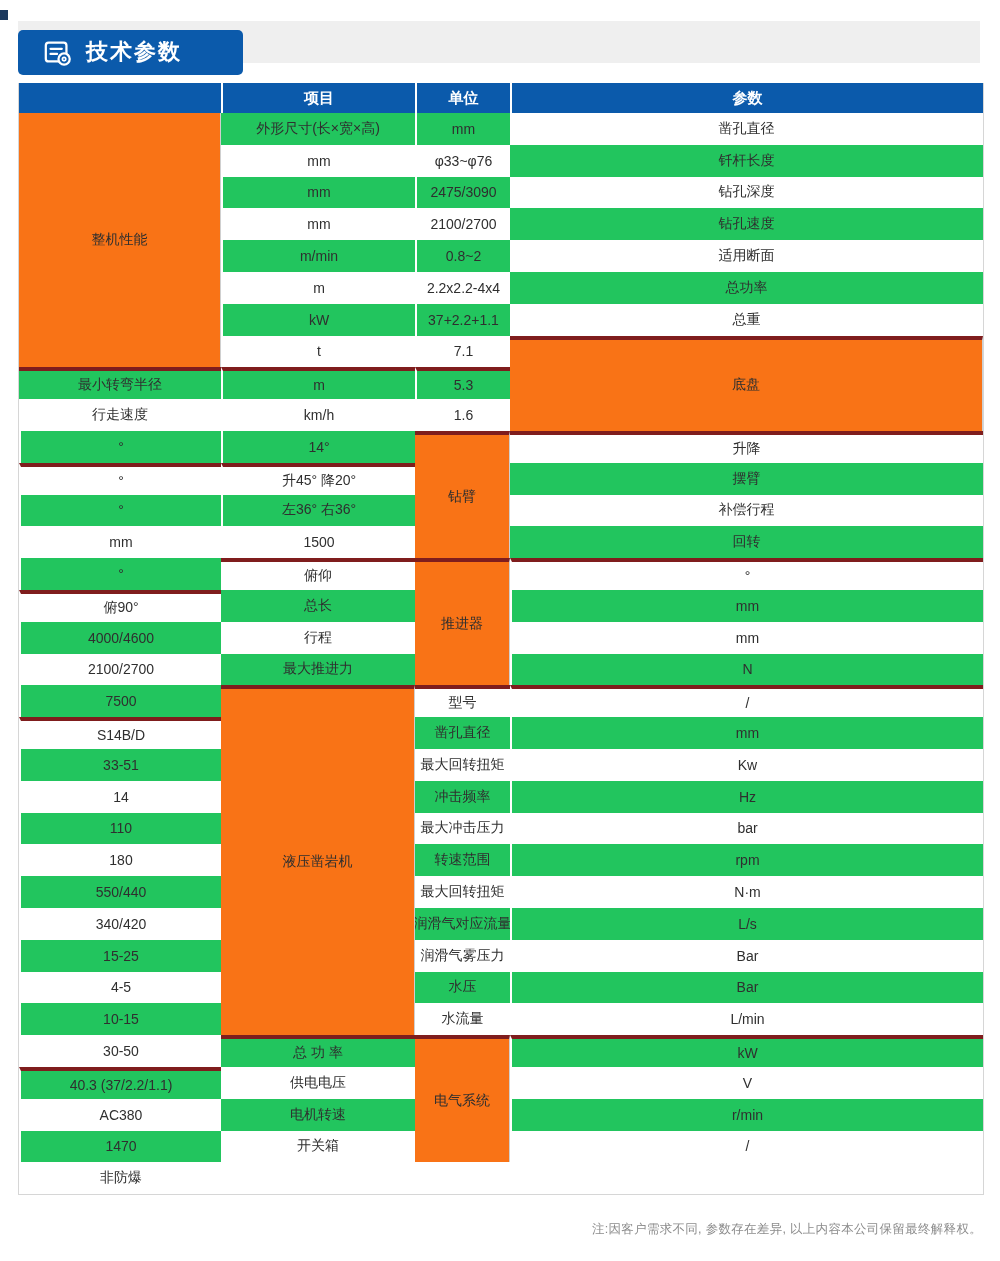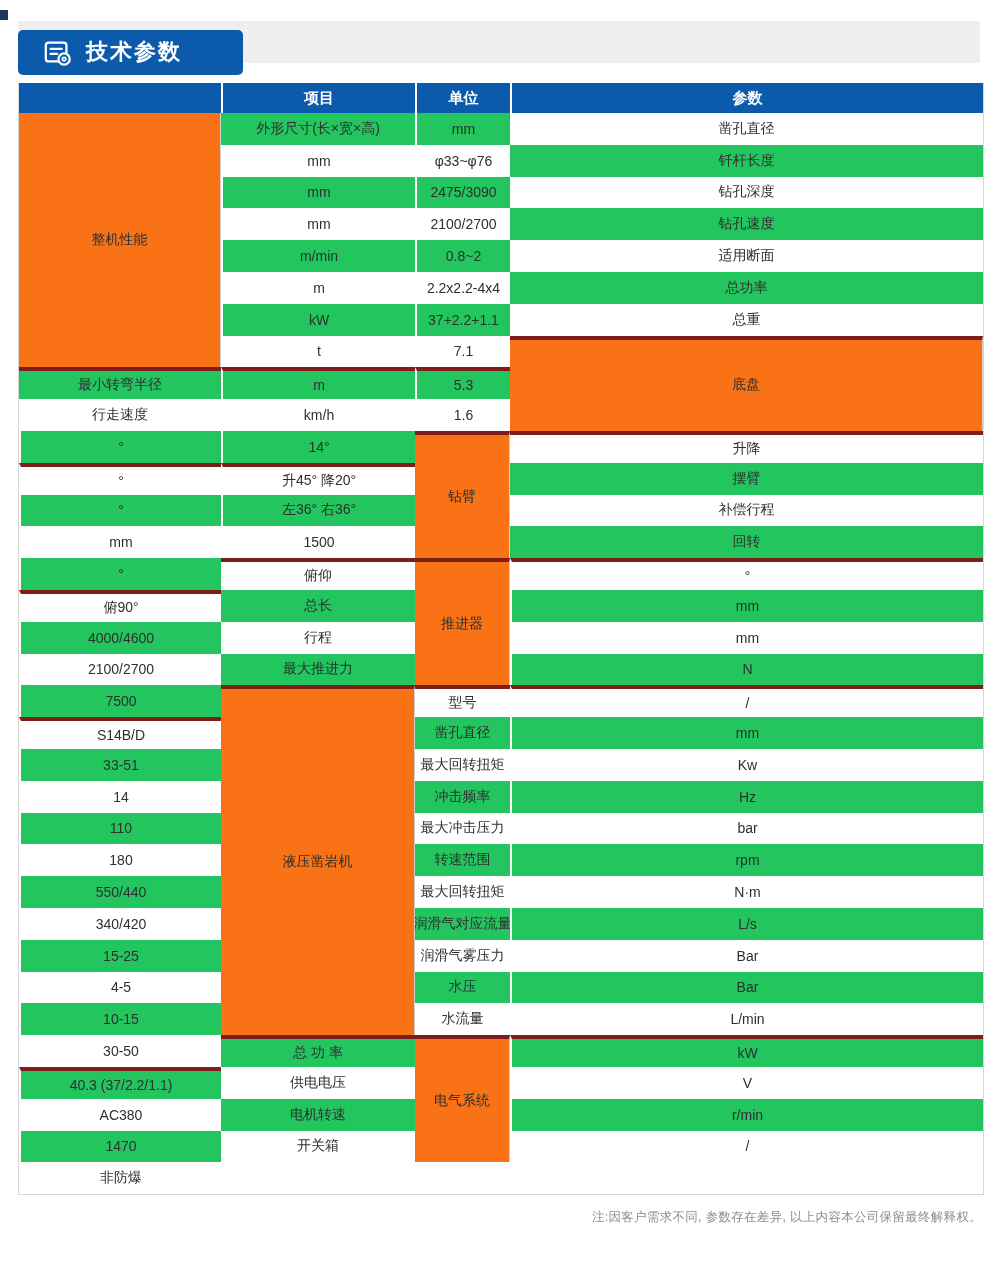--- a/index.html
+++ b/index.html
@@ -35,21 +35,21 @@
     font-size:14px; color:#2f2f2f; box-sizing:border-box; overflow:hidden; white-space:nowrap;
   }
   .group-cell { background:#f97316; border-right:1px solid #cfcfcf; }
   .stripe { background:#22c55e; }
   .plain  { background:#ffffff; }
   .col-unit, .col-value { border-left:2px solid #ffffff; }
   .group-start { border-top:4px solid #7f1d1d; }
 
   
   .note {
-    margin:14px 18px 0 0; text-align:right;
+    margin:26px 18px 0 0; text-align:right;
     color:#8c8c8c; font-size:12.5px; letter-spacing:0.3px;
   }
 </style>
 </head>
 <body>
 
 <div class="header-area">
   <div class="corner-notch"></div>
   <div class="band"></div>
   <div class="tab">

